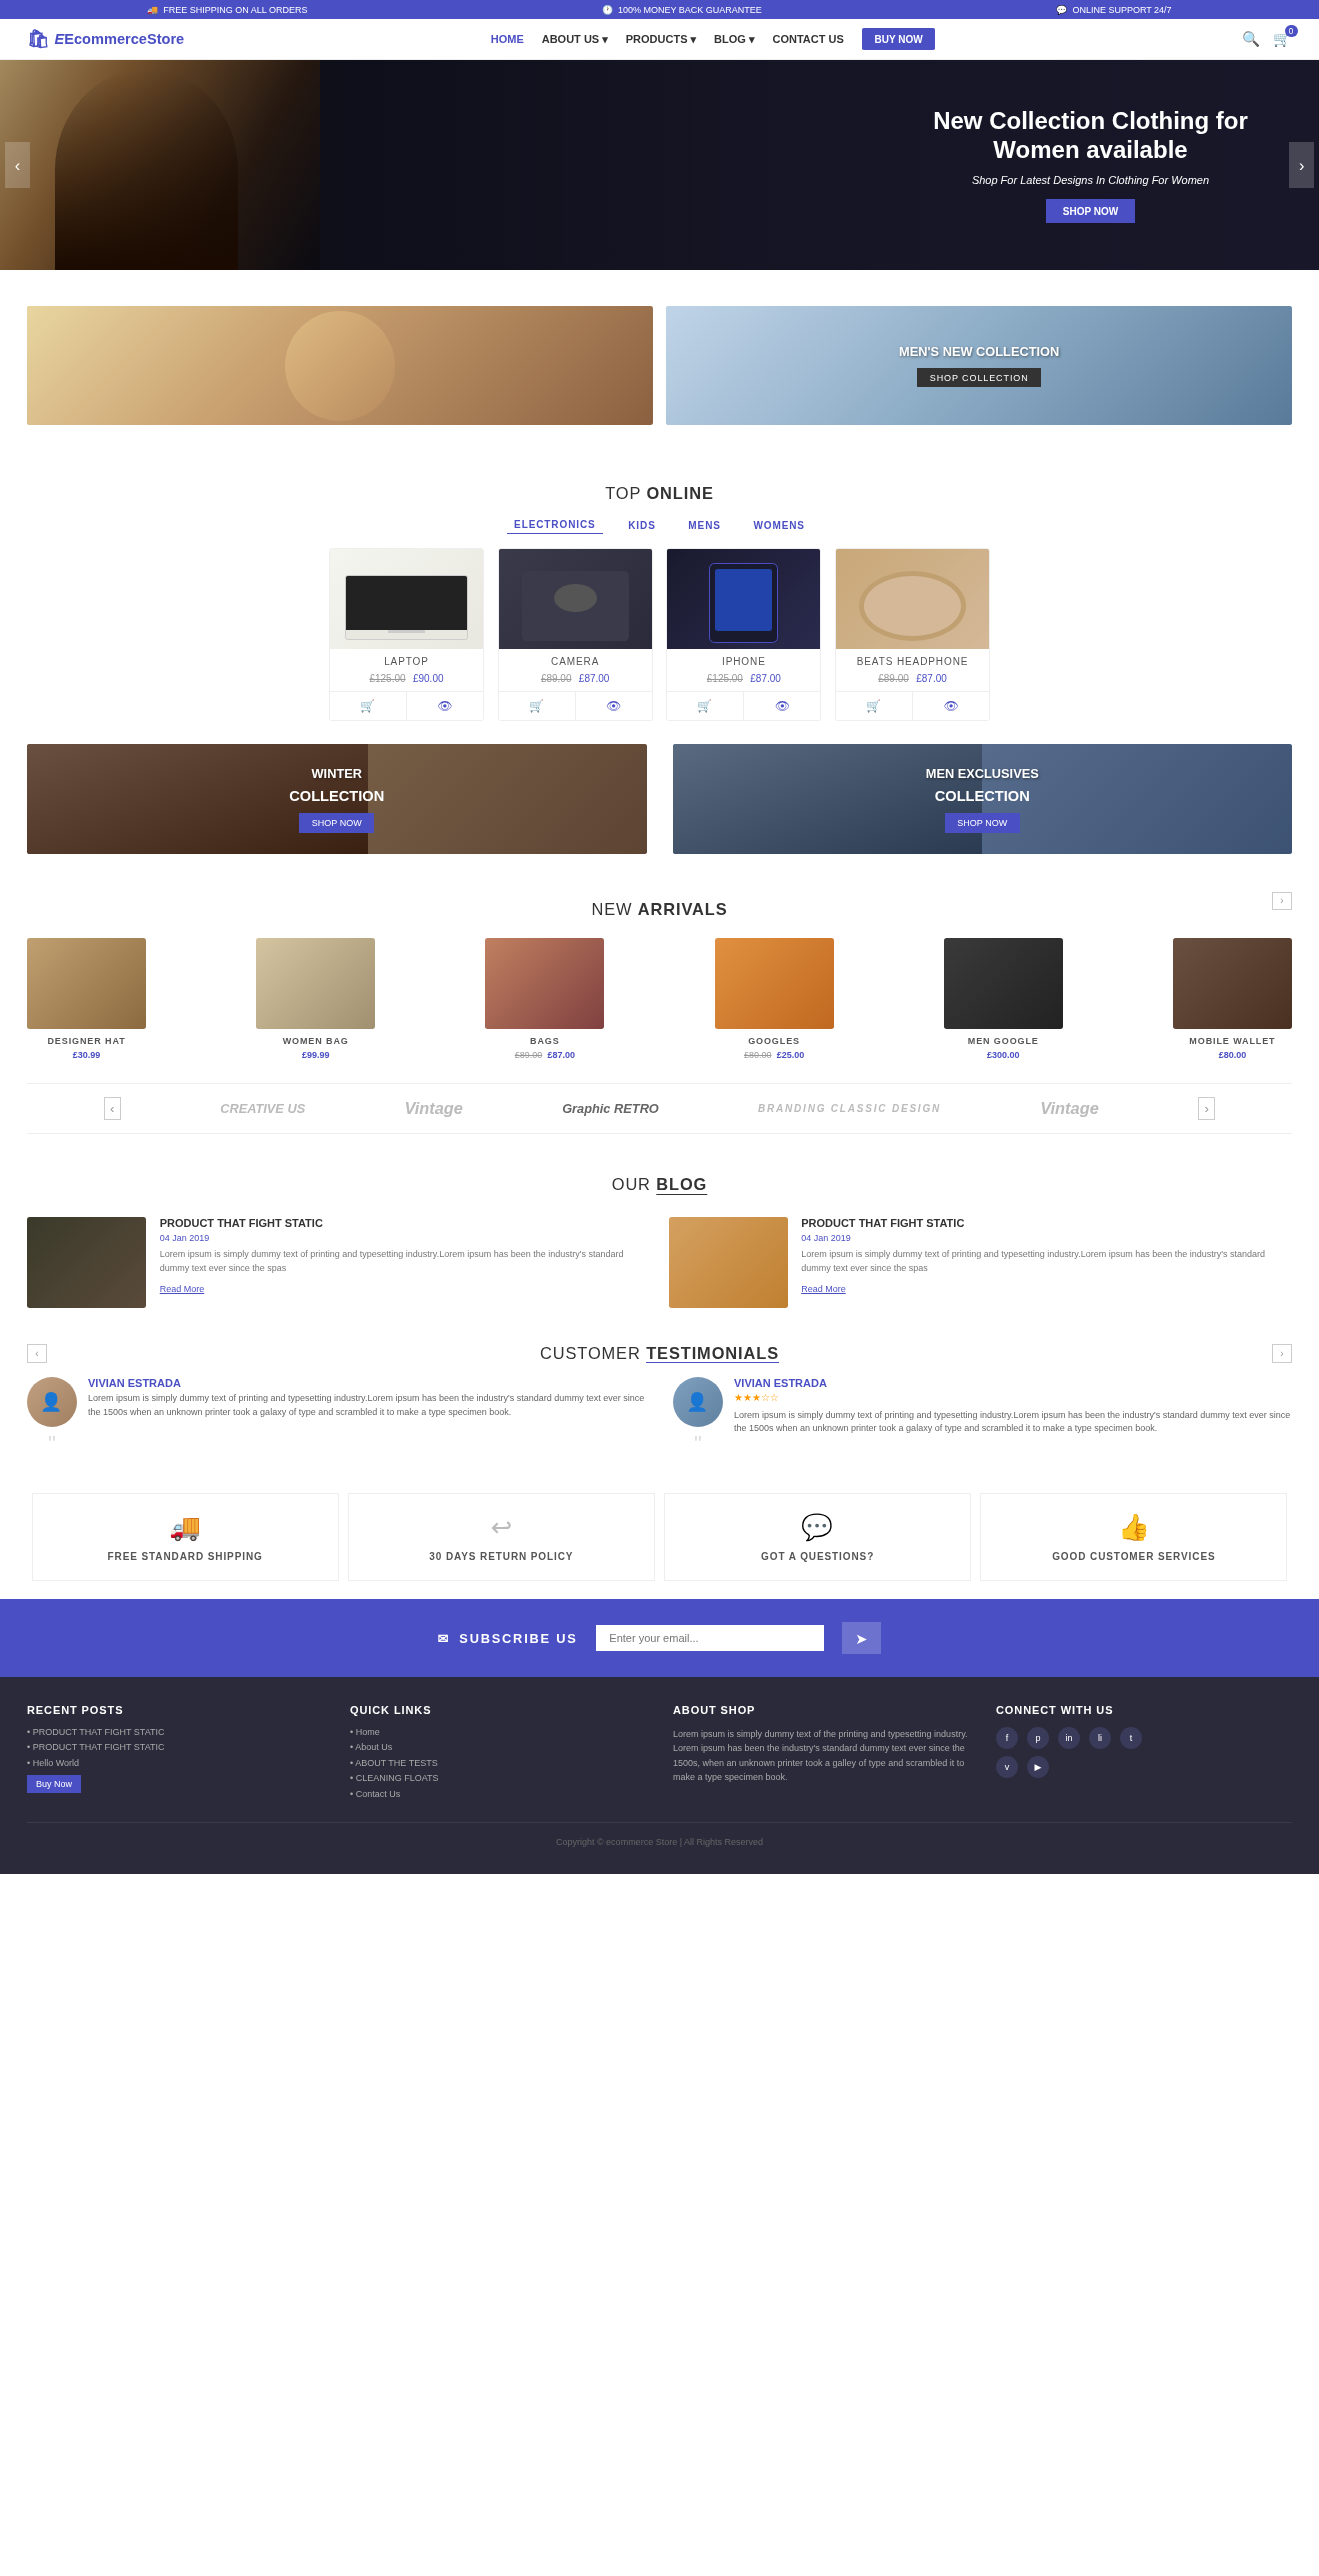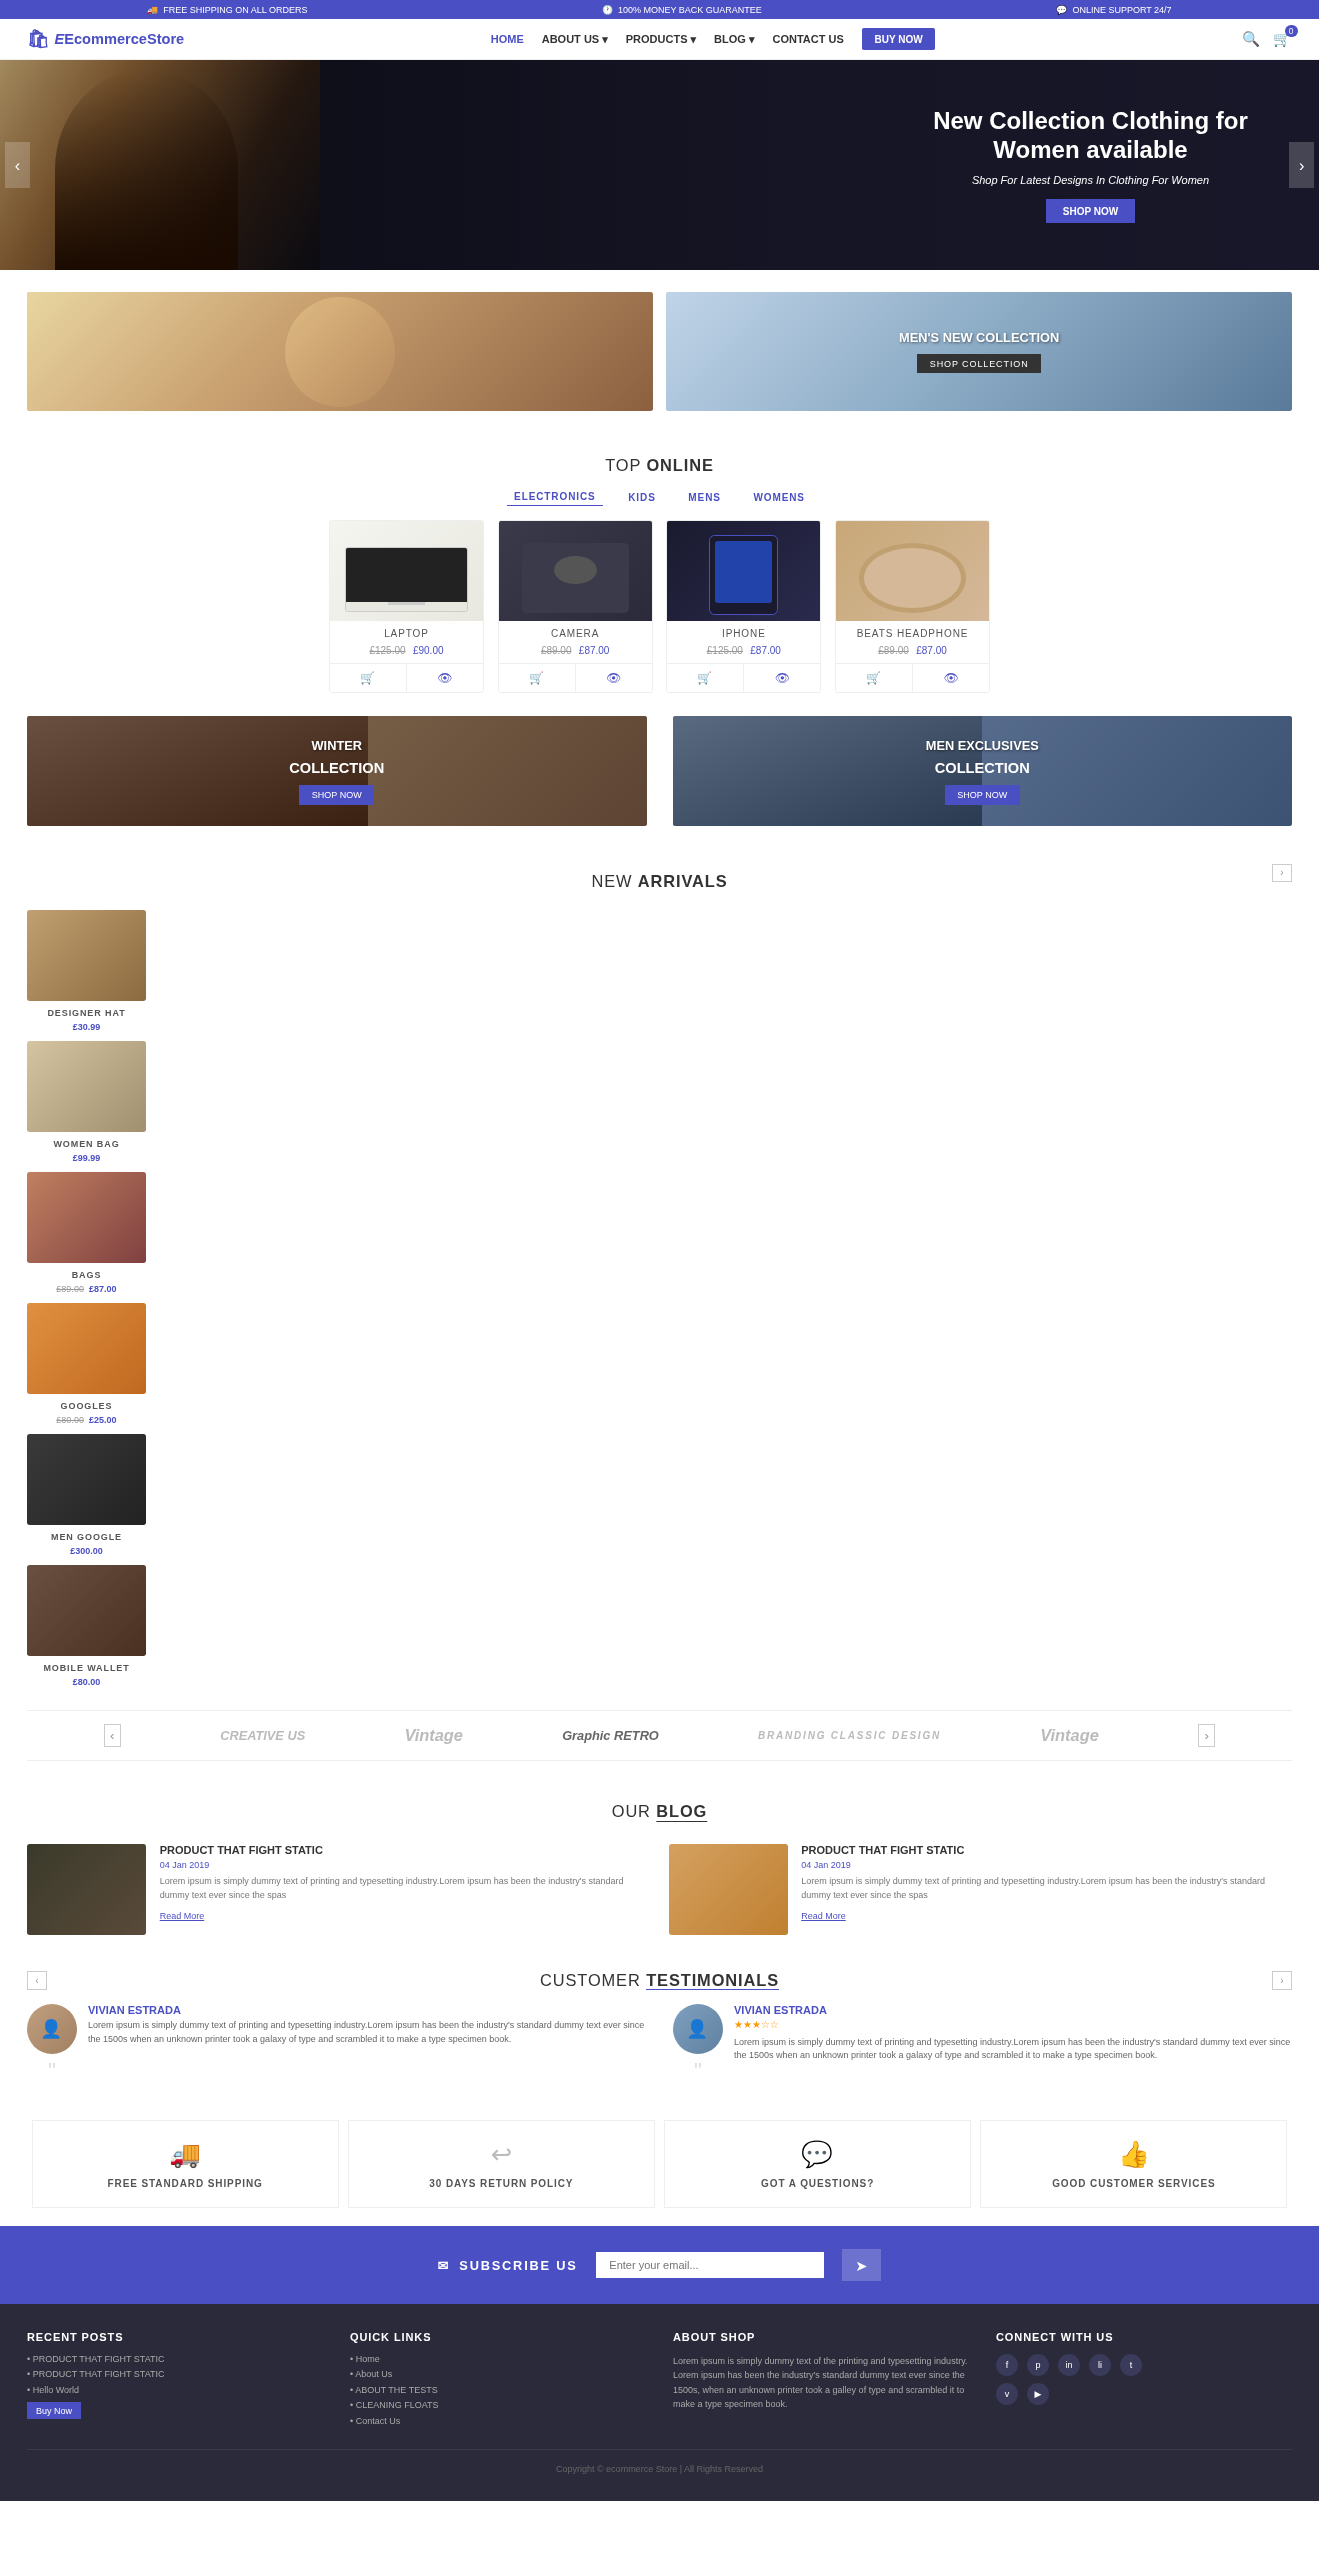--- a/index.html
+++ b/index.html
@@ -100,21 +100,21 @@
       justify-content: center;
       z-index: 3;
     }
     .hero-arrow.left { left: 4.6px; }
     .hero-arrow.right { right: 4.6px; }
 
     
     .feature-banners {
       display: flex;
       gap: 13.7px;
-      padding: 22px 27px;
+      padding: 36px 27px;
     }
     .feature-banner {
       flex: 1;
       position: relative;
       min-height: 119px;
       border-radius: 2.7px;
       overflow: hidden;
       display: flex;
       align-items: center;
       justify-content: center;
@@ -274,21 +274,20 @@
       cursor: pointer;
     }
 
     
     .arrivals-grid {
       display: flex;
       gap: 9px;
       padding: 13.7px 27px 23px;
       overflow-x: auto;
       justify-content: space-between;
-      flex-direction: column;
     }
     .arrival-card {
       width: 119px;
       text-align: center;
       flex-shrink: 0;
     }
     .arrival-img {
       width: 100%;
       height: 91px;
       border-radius: 2.7px;

